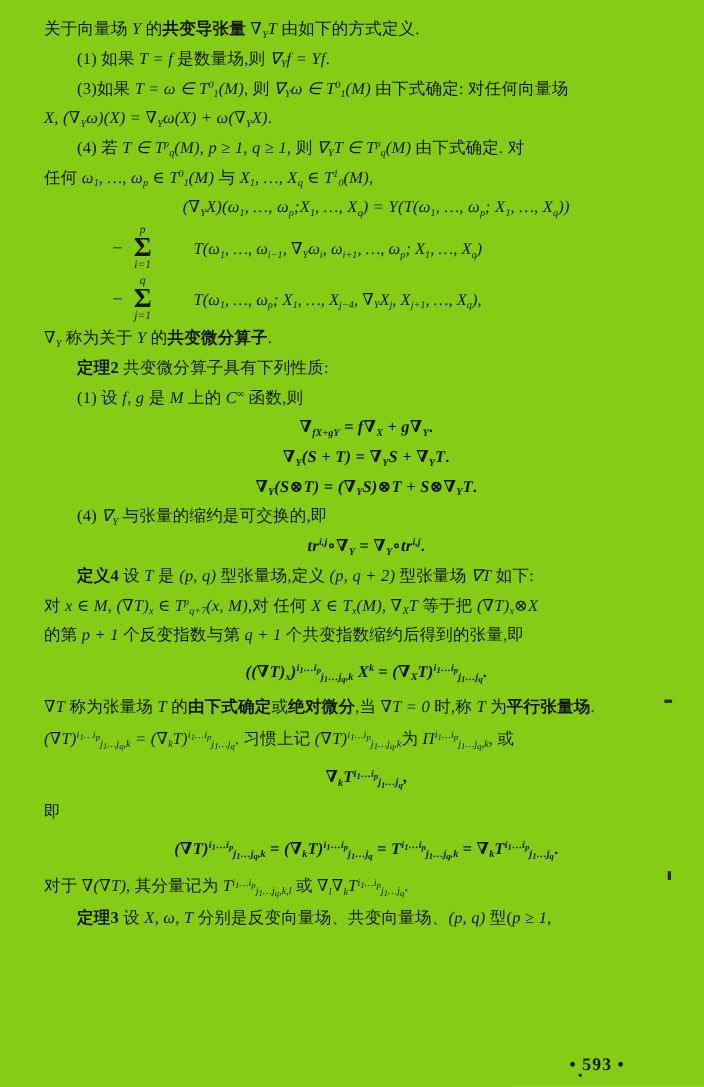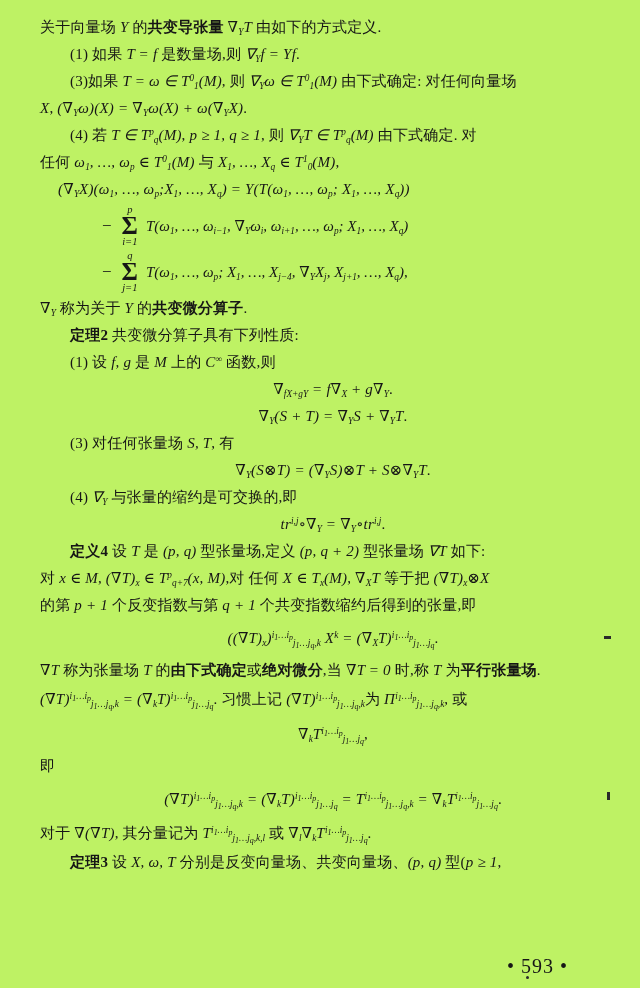--- a/index.html
+++ b/index.html
@@ -1,36 +1,36 @@
 <!DOCTYPE html>
 <html><head>
 <meta charset="utf-8">
 <style>
   html,body{margin:0;padding:0;}
   body{background:#e8e8e6;}
   .page{
     position:relative;
     width:640px;height:988px;
     margin:0 auto;
-    background:#bef264;
+    background:#84cc16;
     color:#161616;
     font-family:"Liberation Serif","DejaVu Serif",serif;
     overflow:hidden;
     box-sizing:border-box;
     padding:14px 14px 0 40px;
   }
   .ln{
     font-size:15px;
     line-height:27px;
     letter-spacing:0.2px;
     white-space:nowrap;
   }
   .indent{padding-left:30px;font-family:Liberation Serif, serif;}
-  .half-indent{padding-left:18px;}
-  .center{text-align:center;}
+  .half-indent{padding-left:18px;text-align:center;}
+  .center{text-align:center;font-weight:bold;}
   .tall{line-height:38px;}
   .roomy{line-height:31px;}
   i{font-style:italic;}
   b{font-weight:700;}
   sup,sub{font-size:0.62em;line-height:0;letter-spacing:0;}
   sup{vertical-align:0.55em;}
   sub{vertical-align:-0.35em;}
   sup sub,sub sub,sup sup,sub sup{font-size:0.85em;vertical-align:-0.25em;}
   .sum-row{
     display:flex;align-items:center;
@@ -38,25 +38,25 @@
     padding-left:62px;
     font-size:15px;
   }
   .sum-minus{font-size:17px;margin-right:10px;}
   .sigma-block{
     display:inline-flex;flex-direction:column;align-items:center;
     margin-right:8px;line-height:1;
   }
   .sigma-top,.sigma-bottom{font-size:10.5px;line-height:10px;}
   .sigma{font-size:25px;font-weight:700;line-height:22px;}
-  .sum-expr{white-space:nowrap;}
+  .sum-expr{white-space:nowrap;margin-left:30px;}
   .page-number{
     position:absolute;
     right:72px;bottom:10px;
-    font-size:20px;font-weight:400;letter-spacing:1px;
+    font-size:16px;font-weight:700;letter-spacing:1px;
   }
   .artifact{position:absolute;background:#2a2a2a;}
   .artifact-dash{left:604px;top:636px;width:7px;height:3px;}
   .artifact-tick{left:607px;top:792px;width:3px;height:8px;}
   .artifact-dot{left:526px;top:976px;width:3px;height:3px;border-radius:50%;}
 </style>
 </head>
 <body>
 
 <div class="page">
@@ -87,21 +87,20 @@
       <span class="sigma-bottom"><i>j=1</i></span>
     </span>
     <span class="sum-expr"><i>T(ω<sub>1</sub>, …, ω<sub>p</sub>; X<sub>1</sub>, …, X<sub>j−4</sub>, ∇<sub>Y</sub>X<sub>j</sub>, X<sub>j+1</sub>, …, X<sub>q</sub>)</i>,</span>
   </div>
 
   <div class="ln"><i>∇<sub>Y</sub></i> 称为关于 <i>Y</i> 的<b>共变微分算子</b>.</div>
   <div class="ln indent"><b>定理2</b>  共变微分算子具有下列性质:</div>
   <div class="ln indent">(1) 设 <i>f, g</i> 是 <i>M</i> 上的 <i>C<sup>∞</sup></i> 函数,则</div>
   <div class="ln center"><i>∇<sub>fX+gY</sub> = f∇<sub>X</sub> + g∇<sub>Y</sub></i>.</div>
   <div class="ln center"><i>∇<sub>Y</sub>(S + T) = ∇<sub>Y</sub>S + ∇<sub>Y</sub>T</i>.</div>
-  <div class="ln indent">(3) 对任何张量场 <i>S, T</i>, 有</div>
   <div class="ln center"><i>∇<sub>Y</sub>(S⊗T) = (∇<sub>Y</sub>S)⊗T + S⊗∇<sub>Y</sub>T</i>.</div>
   <div class="ln indent">(4) <i>∇<sub>Y</sub></i> 与张量的缩约是可交换的,即</div>
   <div class="ln center"><i>tr<sup>i,j</sup>∘∇<sub>Y</sub> = ∇<sub>Y</sub>∘tr<sup>i,j</sup></i>.</div>
   <div class="ln indent"><b>定义4</b>  设 <i>T</i> 是 <i>(p, q)</i> 型张量场,定义 <i>(p, q + 2)</i> 型张量场 <i>∇T</i> 如下:</div>
   <div class="ln">对 <i>x ∈ M</i>, <i>(∇T)<sub>x</sub> ∈ T<sup>p</sup><sub>q+7</sub>(x, M)</i>,对 任何 <i>X ∈ T<sub>x</sub>(M)</i>, <i>∇<sub>X</sub>T</i> 等于把 <i>(∇T)<sub>x</sub>⊗X</i></div>
   <div class="ln">的第 <i>p + 1</i> 个反变指数与第 <i>q + 1</i> 个共变指数缩约后得到的张量,即</div>
   <div class="ln center tall"><i>((∇T)<sub>x</sub>)<sup>i<sub>1</sub>…i<sub>p</sub></sup><sub>j<sub>1</sub>…j<sub>q</sub>,k</sub> X<sup>k</sup> = (∇<sub>X</sub>T)<sup>i<sub>1</sub>…i<sub>p</sub></sup><sub>j<sub>1</sub>…j<sub>q</sub></sub></i>.</div>
   <div class="ln"><i>∇T</i> 称为张量场 <i>T</i> 的<b>由下式确定</b>或<b>绝对微分</b>,当 <i>∇T = 0</i> 时,称 <i>T</i> 为<b>平行张量场</b>.</div>
   <div class="ln roomy"><i>(∇T)<sup>i<sub>1</sub>…i<sub>p</sub></sup><sub>j<sub>1</sub>…j<sub>q</sub>,k</sub> = (∇<sub>k</sub>T)<sup>i<sub>1</sub>…i<sub>p</sub></sup><sub>j<sub>1</sub>…j<sub>q</sub></sub></i>. 习惯上记 <i>(∇T)<sup>i<sub>1</sub>…i<sub>p</sub></sup><sub>j<sub>1</sub>…j<sub>q</sub>,k</sub></i>为 <i>Π<sup>i<sub>1</sub>…i<sub>p</sub></sup><sub>j<sub>1</sub>…j<sub>q</sub>,k</sub></i>, 或</div>
   <div class="ln center tall"><i>∇<sub>k</sub>T<sup>i<sub>1</sub>…i<sub>p</sub></sup><sub>j<sub>1</sub>…j<sub>q</sub></sub></i>,</div>

